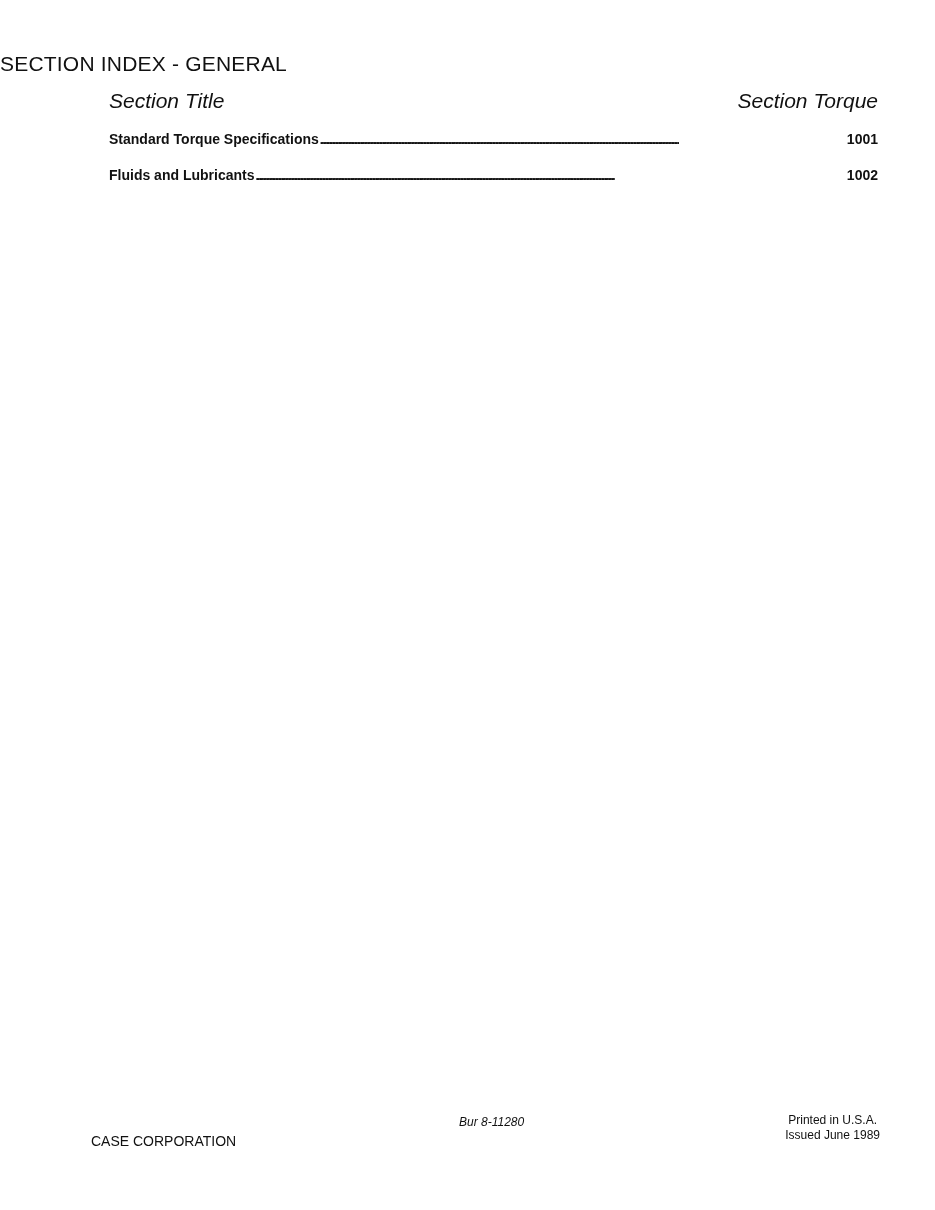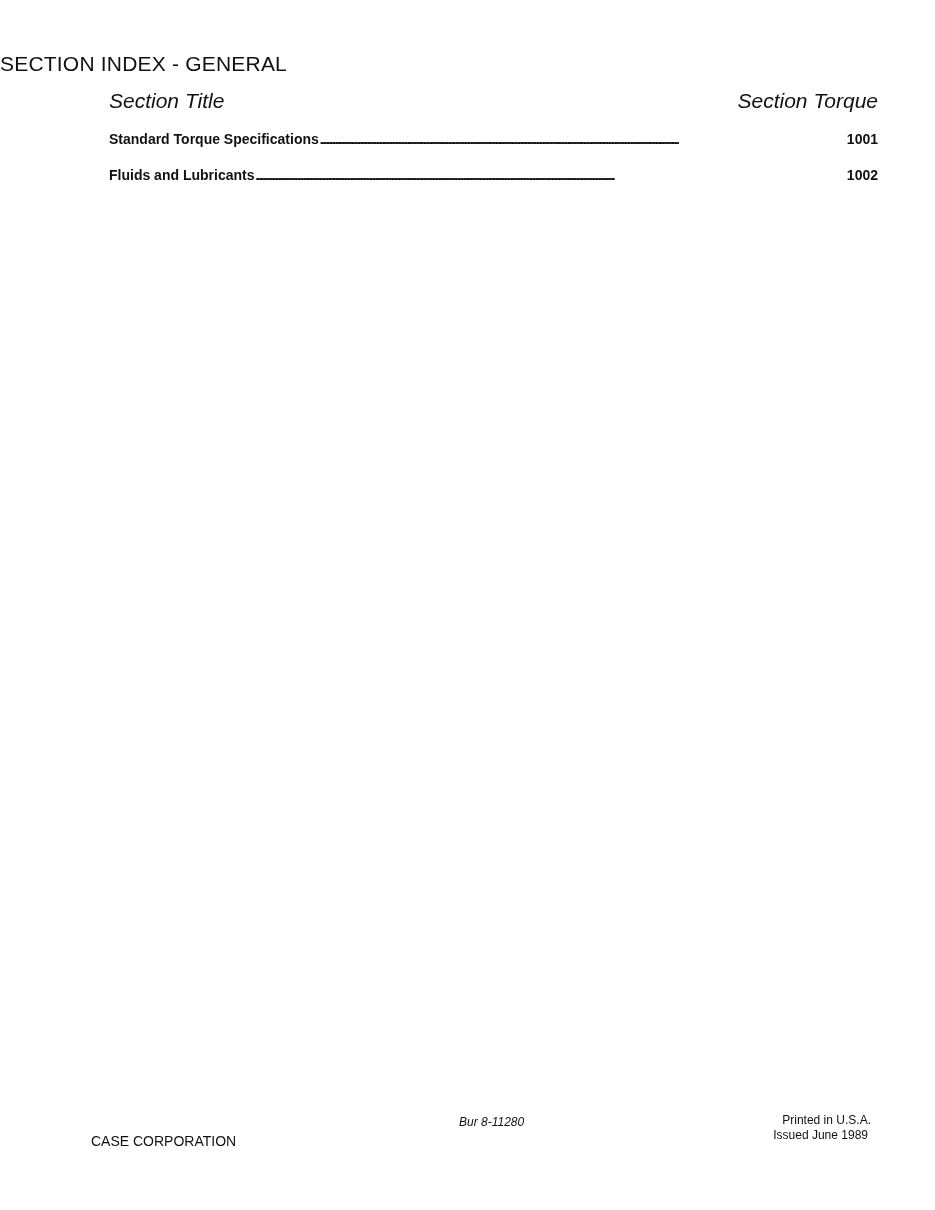--- a/index.html
+++ b/index.html
@@ -8,21 +8,21 @@
   .hdr { position:absolute; top:89px; left:109px; right:57px; display:flex; justify-content:space-between; font-size:21px;font-style:italic; }
   .rows { position:absolute; top:131px; left:109px; right:57px;font-weight:bold; }
   .row { display:flex; align-items:baseline; height:36px; font-size:14px; }
   .row .lbl { white-space:nowrap; }
   .row .dots { flex:1; overflow:hidden; white-space:nowrap; margin:0 1px; }
   .row .dots::after { content:". . . . . . . . . . . . . . . . . . . . . . . . . . . . . . . . . . . . . . . . . . . . . . . . . . . . . . . . . . . . . . . . . . . . . . . . . . . . . . . . . . . . . . . . . . . . . . . . . . . . . . . . . . . . . . . . . . . . . . . . . . . . . . . . . . . . . . . . . . . . . . . . . . . . . . . . . . . . . . . . . . . . . . . . . . . . . . . . . . . . . . . . . . . . . . . . . . . . . . . . . . . . . . . . . . . . . . . . . . . . . . . . . . . . . . . . . . . . . . . . . . . ."; letter-spacing:-2.6px; font-size:12px; }
   .row .num { white-space:nowrap;text-align:right; }
   .foot-left { position:absolute; top:1133px; left:69px; font-size:14px;margin-left:22px; }
   .foot-mid { position:absolute; top:1115px; left:459px; font-size:12px;font-style:italic; }
   .foot-right { position:absolute; top:1113px; right:55px; text-align:center; font-size:12px; line-height:15px; }
-  .foot-right .l2 { margin-right:12px; }
+  .foot-right .l2 { margin-right:0; }
 </style>
 </head>
 <body>
 
 <div class="title">SECTION INDEX - GENERAL</div>
 
 <div class="hdr">
   <span>Section Title</span>
   <span>Section Torque</span>
 </div>

